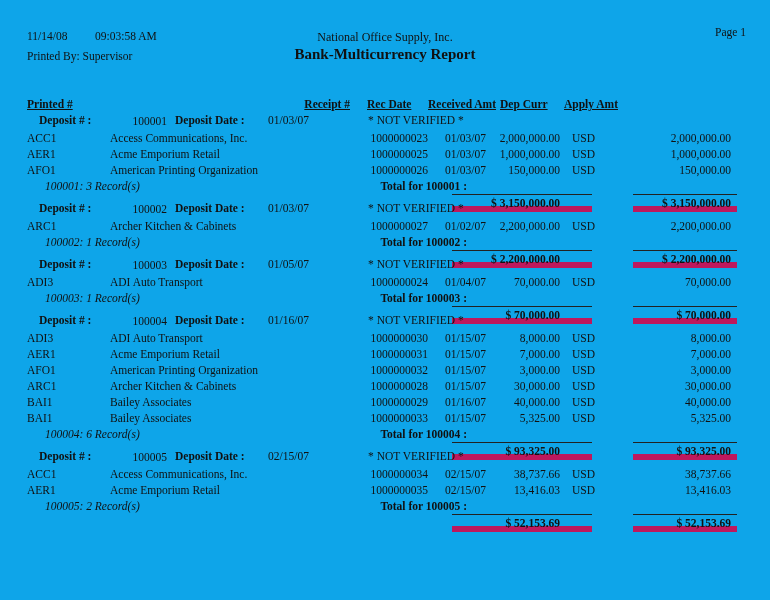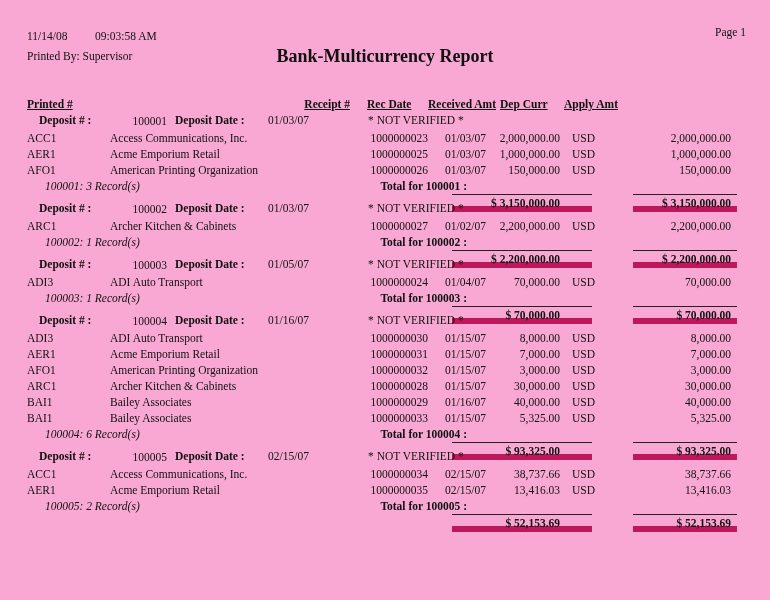--- a/index.html
+++ b/index.html
@@ -1,31 +1,31 @@
 <!DOCTYPE html>
 <html><head>
 <meta charset="utf-8">
 <style>
   html,body{margin:0;padding:0;background:#fff;}
   body{width:770px;height:600px;overflow:hidden;
        font-family:"Liberation Serif","DejaVu Serif",serif;
        color:#111;font-size:11.5px;}
-  .page{position:relative;width:770px;height:600px;background:#f9a8d4;}
+  .page{position:relative;width:770px;height:600px;background:#0ea5e9;}
   .abs{position:absolute;white-space:nowrap;}
   .bold{font-weight:bold;}
   .ital{font-style:italic;}
   .r{text-align:right;}
   
   .hdr{position:relative;height:90px;}
   .hdr-date{left:27px;top:30px;}
   .hdr-time{left:95px;top:30px;}
   .hdr-company{left:0;right:0;top:30px;text-align:center;font-size:12px;}
   .hdr-page{right:24px;top:26px;}
   .hdr-printedby{left:27px;top:50px;}
-  .hdr-title{left:0;right:0;top:46px;text-align:center;font-weight:bold;font-size:18px;}
+  .hdr-title{left:0;right:0;top:46px;text-align:center;font-weight:bold;font-size:15px;}
   
   .grid{display:grid;grid-template-columns:83px 240px 78px 64px 72px 36px 137px;
         padding-left:27px;}
   .col-headers{height:20px;align-items:end;font-weight:bold;}
   .col-headers .cell{text-decoration:underline;}
   .detail{height:16px;line-height:16px;}
   .cell{white-space:nowrap;overflow:visible;}
   .c-recdate{padding-left:17px;}
   .c-received{padding-right:4px;box-sizing:border-box;}
   .c-curr{padding-left:8px;}
@@ -55,20 +55,21 @@
   .tot-apply{left:633px;width:104px;padding-right:6px;}
 </style>
 </head>
 <body>
 
 <div class="page">
 
   <div class="hdr">
     <span class="abs hdr-date">11/14/08</span>
     <span class="abs hdr-time">09:03:58 AM</span>
+    <span class="abs hdr-company">National Office Supply, Inc.</span>
     <span class="abs hdr-page">Page 1</span>
     <span class="abs hdr-printedby">Printed By: Supervisor</span>
     <span class="abs hdr-title">Bank-Multicurrency Report</span>
   </div>
 
   <div class="grid col-headers">
     <span class="cell">Printed #</span>
     <span class="cell r">Receipt #</span>
     <span class="cell c-recdate">Rec Date</span>
     <span class="cell r c-received">Received Amt</span>

